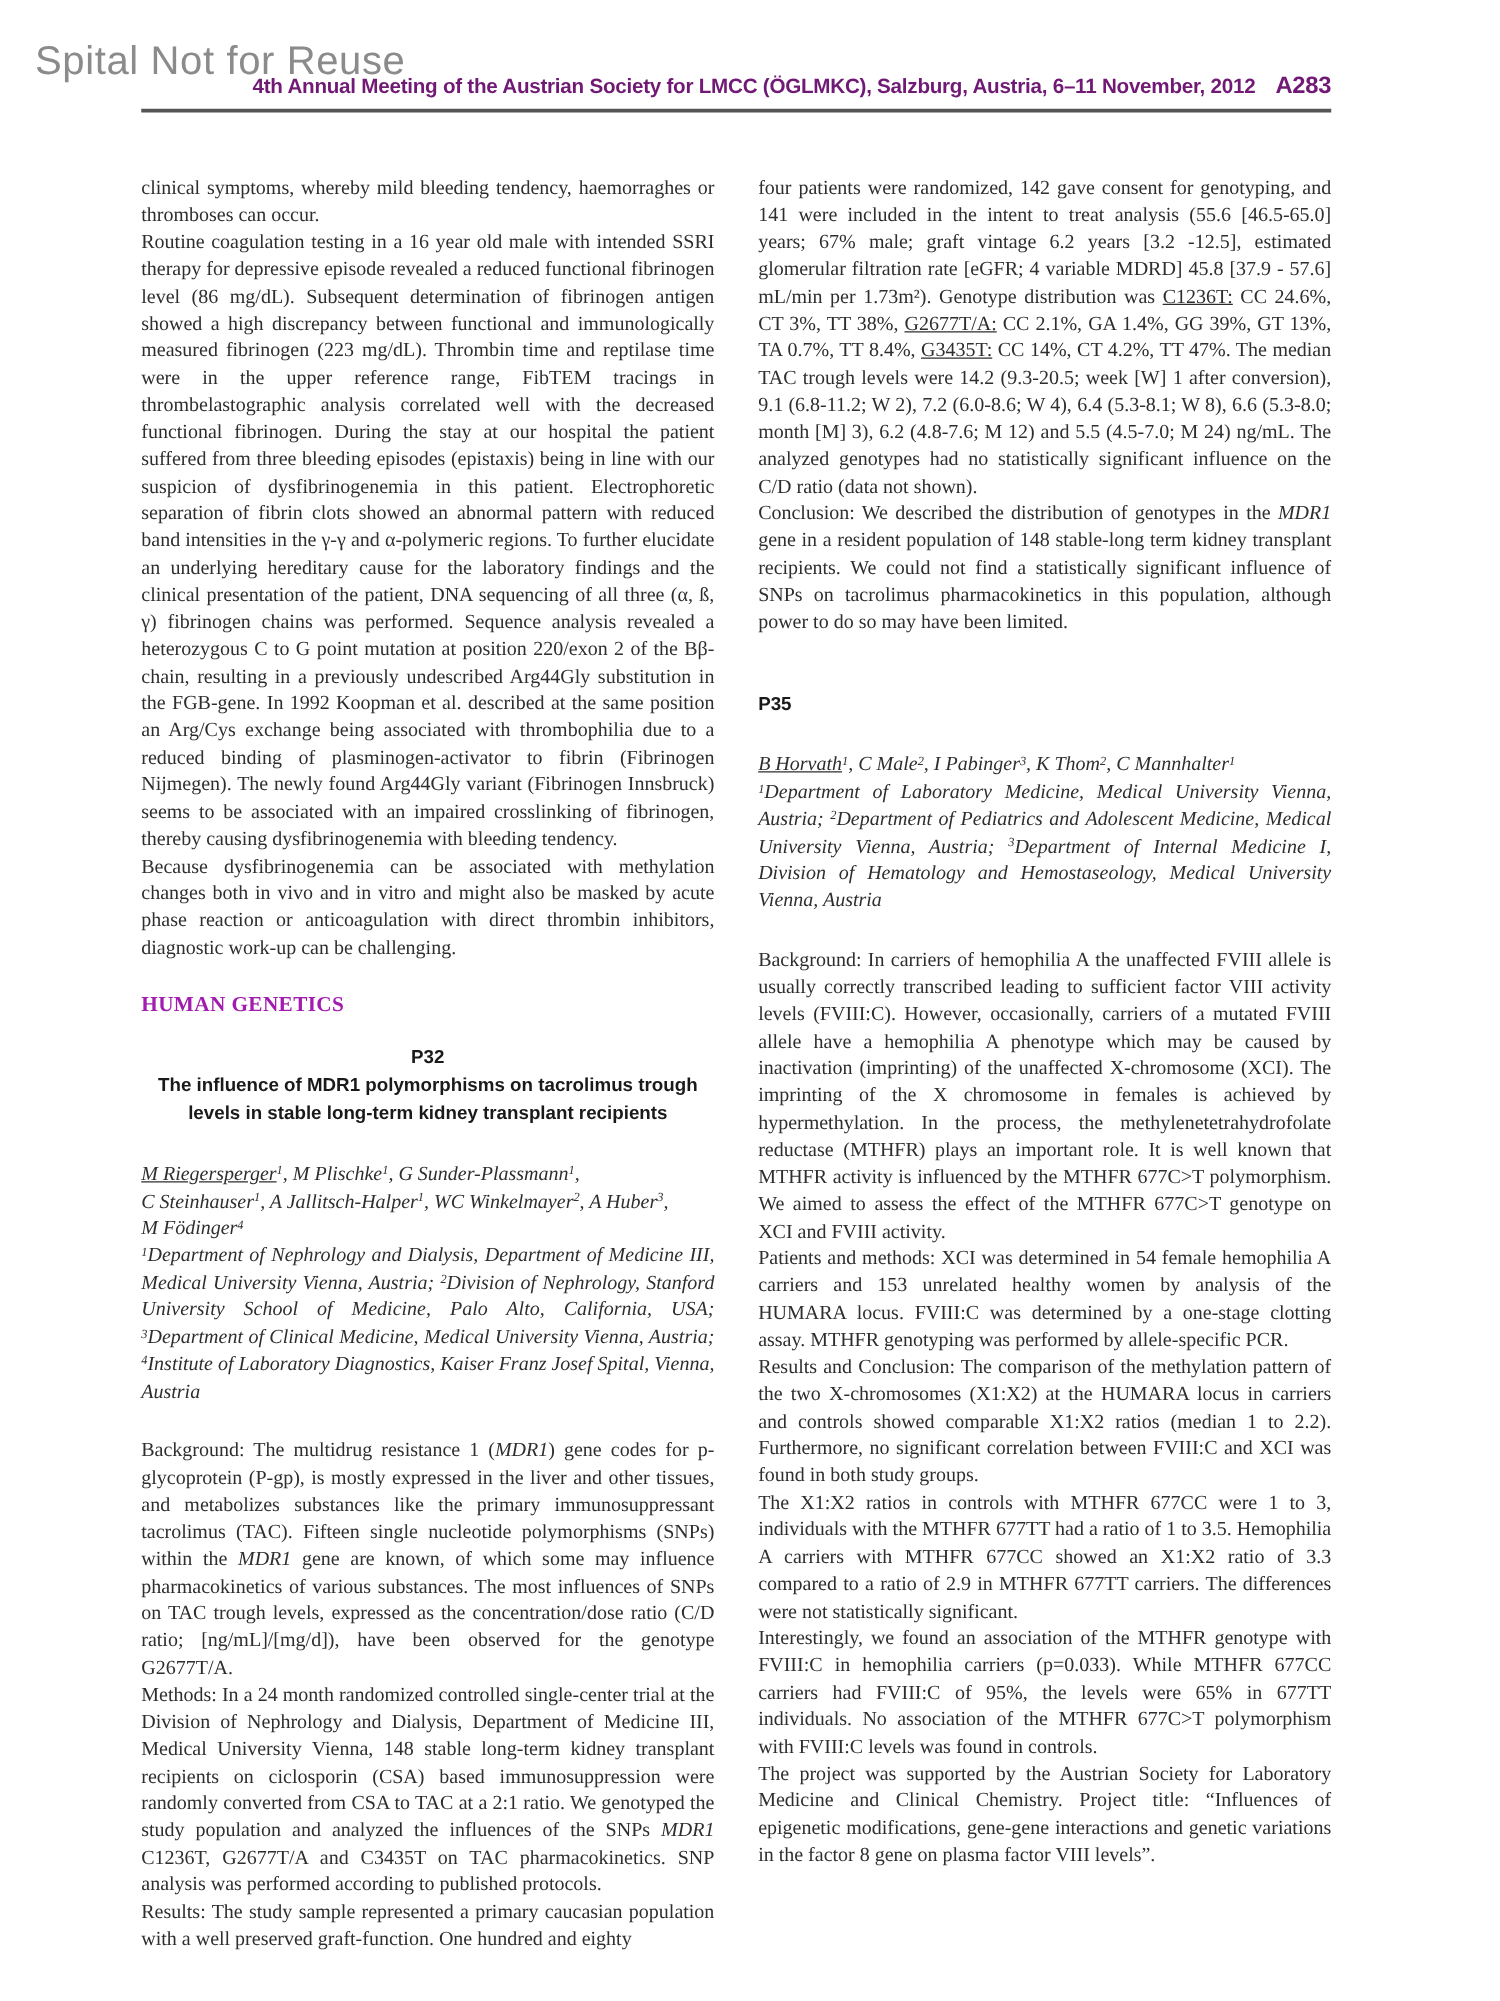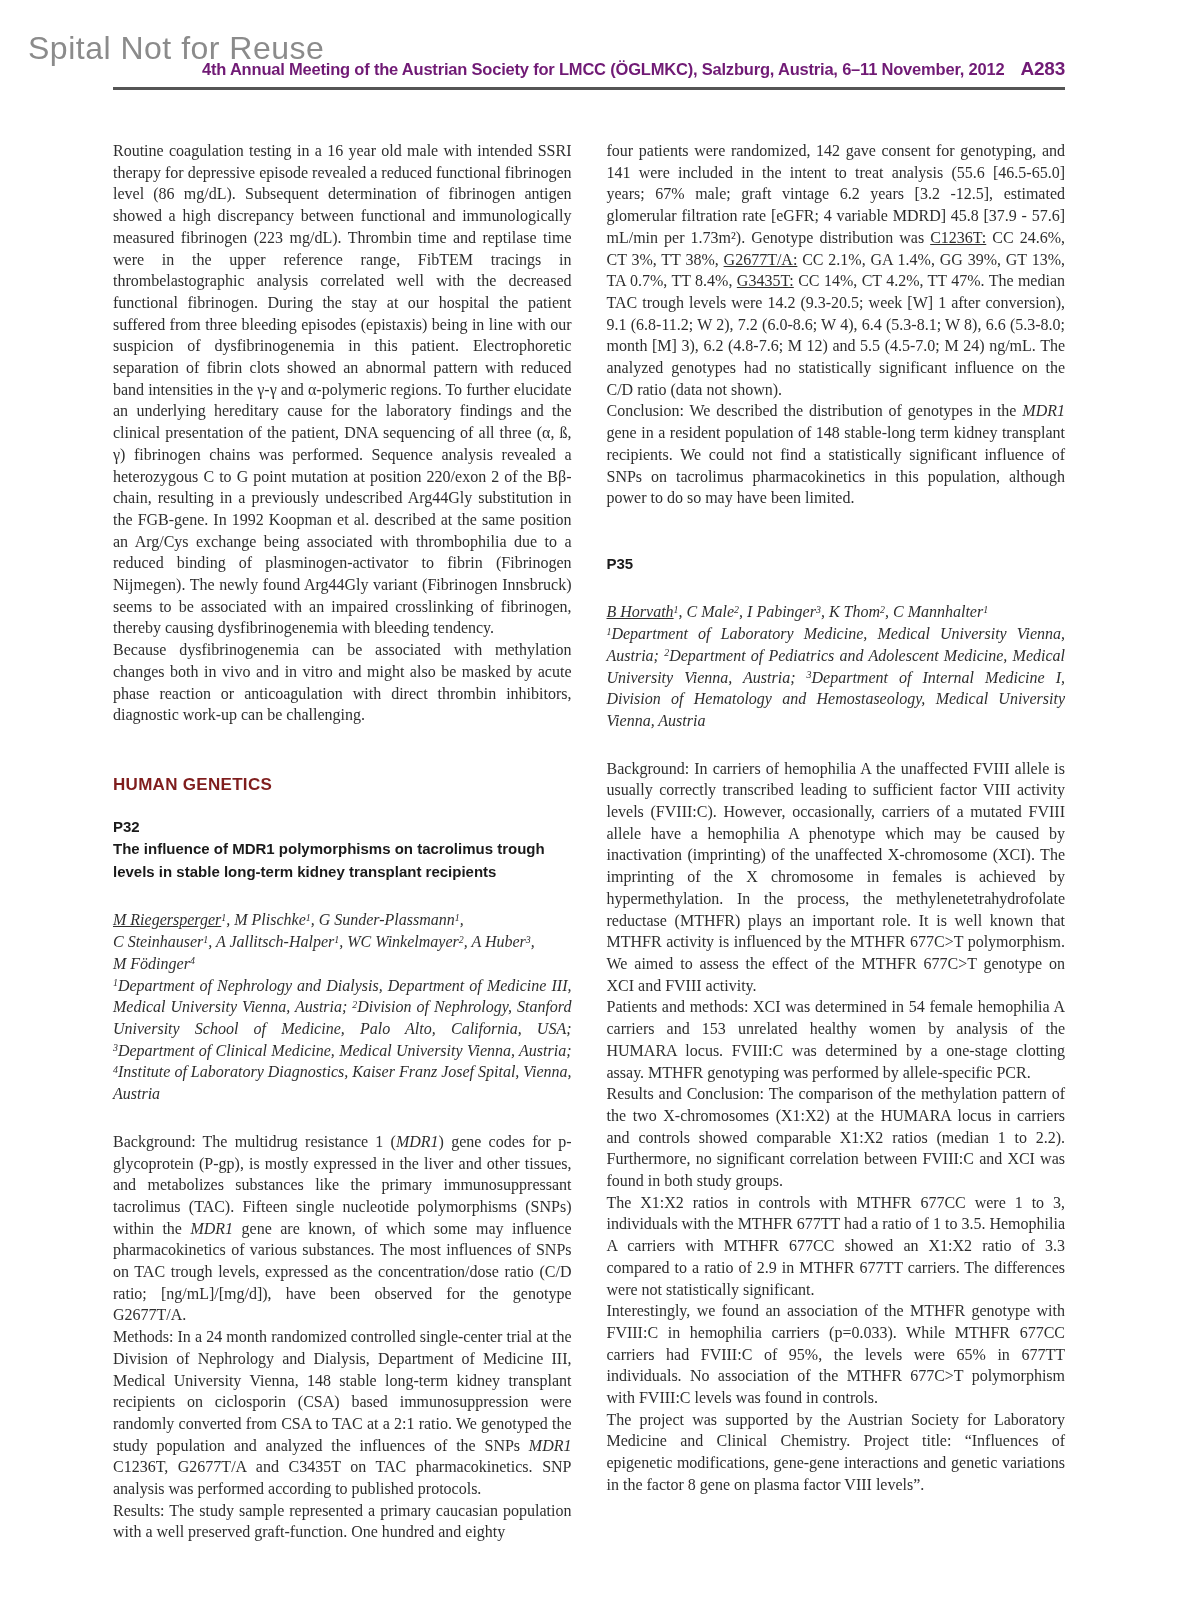--- a/index.html
+++ b/index.html
@@ -21,49 +21,50 @@
   }
   .header-row .page-num{font-size:19px;margin-left:16px;}
   .rule{height:3px;background:#555555;margin:7px 135px 0 113px;}
   .page-body{
     display:flex;gap:35px;margin:50px 135px 0 113px;
     font-size:16px;line-height:21.7px;
   }
   .col{flex:1 1 0;min-width:0;}
   .para{text-align:justify;}
   .section-heading{
-    font-family:Liberation Sans, sans-serif;font-weight:bold;
-    font-size:17px;color:#7f1d1d;letter-spacing:0.3px;
-    margin-top:48px;margin-bottom:20px;line-height:22px;
+    font-family:Liberation Serif, serif;font-weight:bold;
+    font-size:17px;color:#a21caf;letter-spacing:0.3px;
+    margin-top:24px;margin-bottom:20px;line-height:22px;
   }
   .abstract-heading{
     font-family:"Liberation Sans", sans-serif;font-weight:bold;
     font-size:15px;color:#1a1a1a;line-height:22.5px;
     margin-top:44px;margin-bottom:26px;
   }
-  .section-heading + .abstract-heading{margin-top:0;}
+  .section-heading + .abstract-heading{margin-top:0;text-align:center;}
   .authors{text-align:left;}
   .affiliations{text-align:justify;margin-bottom:26px;}
   .r-i{font-style:italic;}
   .r-u{text-decoration:underline;text-align:center;}
   .r-sup{font-size:0.62em;position:relative;top:-0.45em;line-height:0;}
 </style>
 </head>
 <body>
 
 <div class="watermark">Spital Not for Reuse</div>
 
 <div class="header-row">
   <span>4th Annual Meeting of the Austrian Society for LMCC (ÖGLMKC), Salzburg, Austria, 6–11 November, 2012</span><span class="page-num">A283</span>
 </div>
 
 <div class="rule"></div>
 
 <div class="page-body">
   <div class="col">
+      <div class="para"><span>clinical symptoms, whereby mild bleeding tendency, haemorraghes or thromboses can occur.</span></div>
       <div class="para"><span>Routine coagulation testing in a 16 year old male with intended SSRI therapy for depressive episode revealed a reduced functional fibrinogen level (86 mg/dL). Subsequent determination of fibrinogen antigen showed a high discrepancy between functional and immunologically measured fibrinogen (223 mg/dL). Thrombin time and reptilase time were in the upper reference range, FibTEM tracings in thrombelastographic analysis correlated well with the decreased functional fibrinogen. During the stay at our hospital the patient suffered from three bleeding episodes (epistaxis) being in line with our suspicion of dysfibrinogenemia in this patient. Electrophoretic separation of fibrin clots showed an abnormal pattern with reduced band intensities in the γ-γ and α-polymeric regions. To further elucidate an underlying hereditary cause for the laboratory findings and the clinical presentation of the patient, DNA sequencing of all three (α, ß, γ) fibrinogen chains was performed. Sequence analysis revealed a heterozygous C to G point mutation at position 220/exon 2 of the Bβ-chain, resulting in a previously undescribed Arg44Gly substitution in the FGB-gene. In 1992 Koopman et al. described at the same position an Arg/Cys exchange being associated with thrombophilia due to a reduced binding of plasminogen-activator to fibrin (Fibrinogen Nijmegen). The newly found Arg44Gly variant (Fibrinogen Innsbruck) seems to be associated with an impaired crosslinking of fibrinogen, thereby causing dysfibrinogenemia with bleeding tendency.</span></div>
       <div class="para"><span>Because dysfibrinogenemia can be associated with methylation changes both in vivo and in vitro and might also be masked by acute phase reaction or anticoagulation with direct thrombin inhibitors, diagnostic work-up can be challenging.</span></div>
       <div class="section-heading">HUMAN GENETICS</div>
       <div class="abstract-heading">
         <div>P32</div>
         <div>The influence of MDR1 polymorphisms on tacrolimus trough levels in stable long-term kidney transplant recipients</div>
       </div>
       <div class="authors"><span class="r-i r-u">M Riegersperger</span><span class="r-i r-sup">1</span><span class="r-i">, </span><span class="r-i">M Plischke</span><span class="r-i r-sup">1</span><span class="r-i">, </span><span class="r-i">G Sunder-Plassmann</span><span class="r-i r-sup">1</span><span class="r-i">,</span><br><span class="r-i">C Steinhauser</span><span class="r-i r-sup">1</span><span class="r-i">, </span><span class="r-i">A Jallitsch-Halper</span><span class="r-i r-sup">1</span><span class="r-i">, </span><span class="r-i">WC Winkelmayer</span><span class="r-i r-sup">2</span><span class="r-i">, </span><span class="r-i">A Huber</span><span class="r-i r-sup">3</span><span class="r-i">,</span><br><span class="r-i">M Födinger</span><span class="r-i r-sup">4</span></div>
       <div class="affiliations"><span class="r-i r-sup">1</span><span class="r-i">Department of Nephrology and Dialysis, Department of Medicine III, Medical University Vienna, Austria; </span><span class="r-i r-sup">2</span><span class="r-i">Division of Nephrology, Stanford University School of Medicine, Palo Alto, California, USA; </span><span class="r-i r-sup">3</span><span class="r-i">Department of Clinical Medicine, Medical University Vienna, Austria; </span><span class="r-i r-sup">4</span><span class="r-i">Institute of Laboratory Diagnostics, Kaiser Franz Josef Spital, Vienna, Austria</span></div>
       <div class="para"><span>Background: The multidrug resistance 1 (</span><span class="r-i">MDR1</span><span>) gene codes for p-glycoprotein (P-gp), is mostly expressed in the liver and other tissues, and metabolizes substances like the primary immunosuppressant tacrolimus (TAC). Fifteen single nucleotide polymorphisms (SNPs) within the </span><span class="r-i">MDR1</span><span> gene are known, of which some may influence pharmacokinetics of various substances. The most influences of SNPs on TAC trough levels, expressed as the concentration/dose ratio (C/D ratio; [ng/mL]/[mg/d]), have been observed for the genotype G2677T/A.</span></div>

